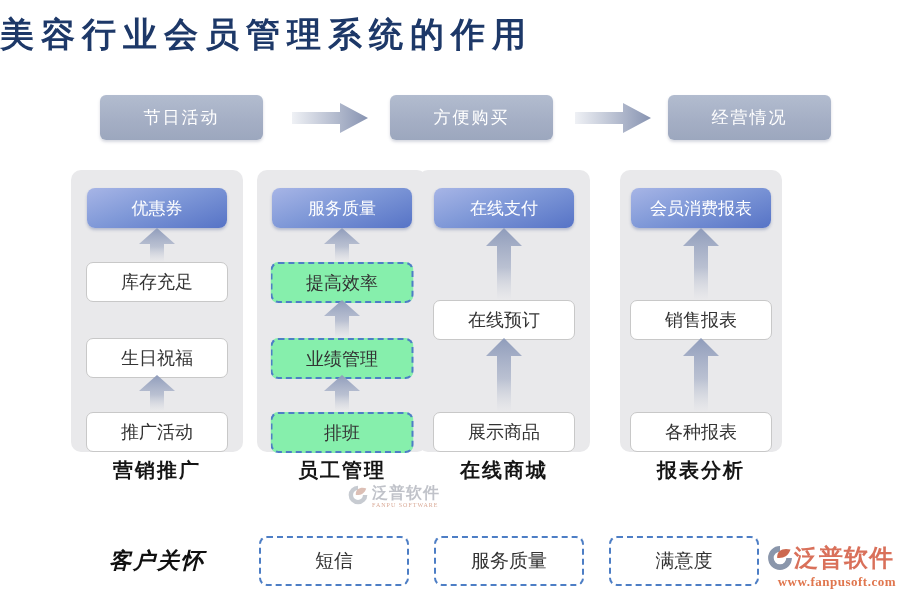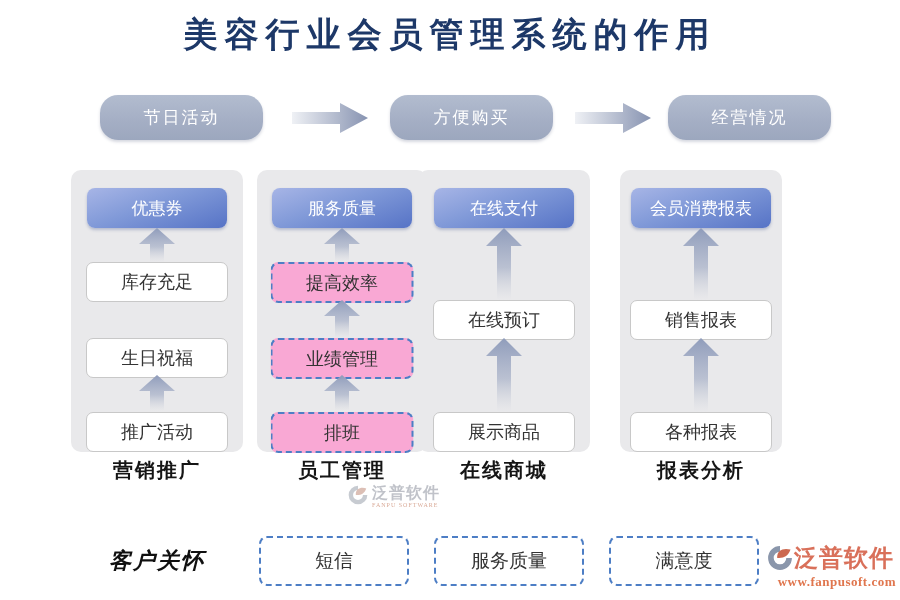--- a/index.html
+++ b/index.html
@@ -1,26 +1,26 @@
 <!DOCTYPE html>
 <html><head>
 <meta charset="utf-8">
 <style>
   html,body{margin:0;padding:0;background:#ffffff;}
   .stage{
     position:relative;width:900px;height:600px;background:#ffffff;overflow:hidden;
     font-family:"Liberation Serif","DejaVu Serif",serif;
   }
   .title{
-    position:absolute;top:12px;left:0;width:100%;text-align:center;
+    position:absolute;top:12px;left:0;width:100%;
     font-size:34px;font-weight:bold;letter-spacing:7px;color:#1d3868;
   }
   
   .fbtn{
-    position:absolute;top:95px;width:163px;height:45px;border-radius:18px;
+    position:absolute;top:95px;width:163px;height:45px;border-radius:6px;
     background:linear-gradient(180deg,#b2bccf 0%,#a4aec4 60%,#9ca7be 100%);
     color:#ffffff;font-size:17px;letter-spacing:2px;
     display:flex;align-items:center;justify-content:center;
     box-shadow:0 2px 3px rgba(90,100,130,.25);
   }
   .harrow{position:absolute;top:101px;width:80px;height:34px;}
   
   .panel{
     position:absolute;top:170px;height:282px;background:#e9e9eb;border-radius:10px;
   }
@@ -36,21 +36,21 @@
     box-shadow:0 2px 3px rgba(60,80,140,.3);white-space:nowrap;
   }
   .wbox{
     position:absolute;left:50%;transform:translateX(-50%);
     width:140px;height:38px;background:#ffffff;border:1px solid #c8c8c8;border-radius:7px;
     color:#333333;font-size:18px;display:flex;align-items:center;justify-content:center;
     white-space:nowrap;
   }
   .dbox{
     position:absolute;left:50%;transform:translateX(-50%);
-    width:139px;height:37px;background:#f9a8d4;border:2px dashed #4d7ec5;border-radius:8px;
+    width:139px;height:37px;background:#86efac;border:2px dashed #4d7ec5;border-radius:8px;
     color:#333333;font-size:18px;display:flex;align-items:center;justify-content:center;
     white-space:nowrap;
   }
   .va{position:absolute;left:50%;margin-left:-20px;width:40px;}
   .flabel{
     position:absolute;top:287px;left:0;width:100%;text-align:center;
     font-size:20px;font-weight:bold;color:#151515;letter-spacing:2px;
   }
   
   .care-label{

